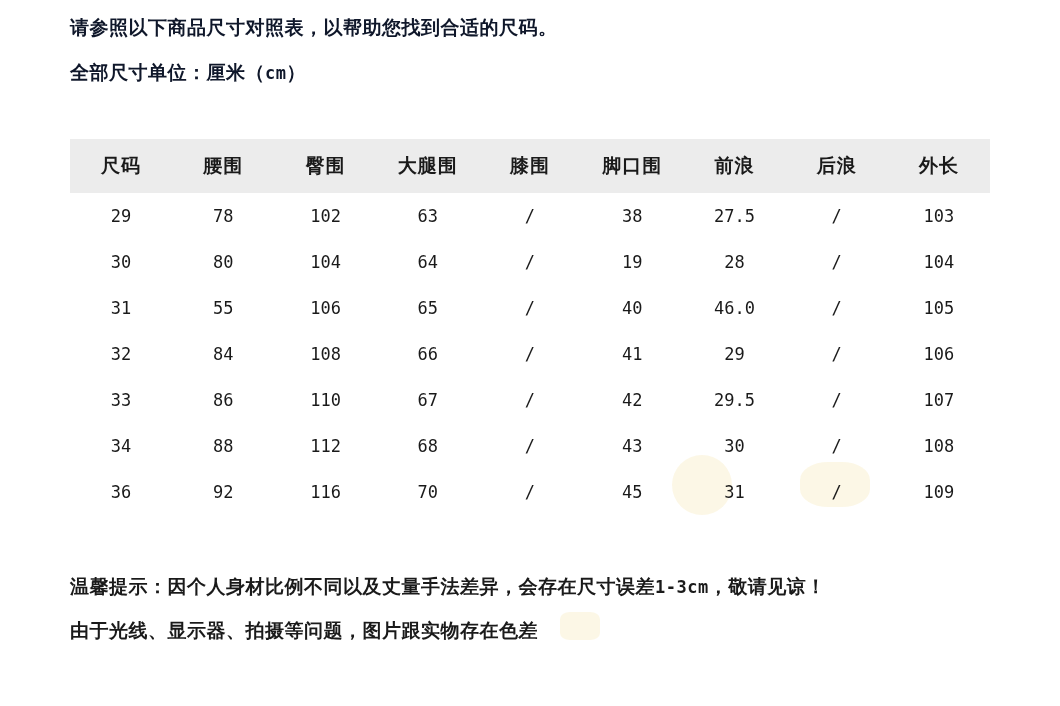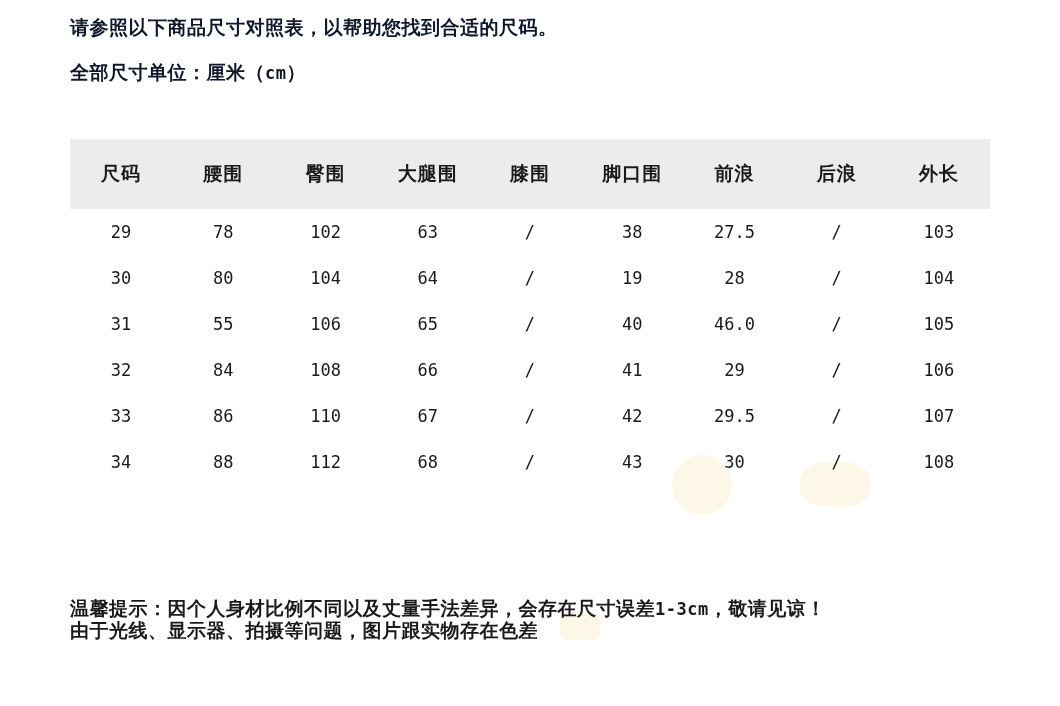--- a/index.html
+++ b/index.html
@@ -49,21 +49,21 @@
   table.size-table thead tr {
     background: #ececec;
   }
   table.size-table th {
     height: 46px;
     font-size: 19px;
     font-weight: 700;
     color: #1a1a1a;
     text-align: center;
     letter-spacing: 1px;
-    padding: 12px;
+    padding: 4px;
   }
   table.size-table td {
     height: 46px;
     font-size: 17px;
     font-weight: 400;
     text-align: center;
     color: #1a1a1a;
     font-family: "DejaVu Sans Mono", monospace;
     padding: 0;
   }
@@ -72,21 +72,21 @@
   }
   .note {
     position: absolute;
     left: 70px;
     font-size: 19px;
     font-weight: 700;
     letter-spacing: 0.5px;
     color: #1a1a1a;
     white-space: nowrap;
   }
-  .note-1 { top: 596px; }
+  .note-1 { top: 574px; }
   .note-2 { top: 618px; }
   .note-1 .range {
     font-family: "DejaVu Sans Mono", monospace;
     font-size: 17px;
   }
   
   .tint {
     position: absolute;
     background: #fbf6e2;
     opacity: 0.85;
@@ -185,20 +185,31 @@
         <td>34</td>
         <td>88</td>
         <td>112</td>
         <td>68</td>
         <td class="slash">/</td>
         <td>43</td>
         <td>30</td>
         <td class="slash">/</td>
         <td>108</td>
       </tr>
+      <tr>
+        <td>36</td>
+        <td>92</td>
+        <td>116</td>
+        <td>70</td>
+        <td class="slash">/</td>
+        <td>45</td>
+        <td>31</td>
+        <td class="slash">/</td>
+        <td>109</td>
+      </tr>
     </tbody>
   </table>
 
   <div class="note note-1">
     <span>温馨提示：因个人身材比例不同以及丈量手法差异，会存在尺寸误差</span><span class="range">1-3cm</span><span>，敬请见谅！</span>
   </div>
 
   <div class="note note-2">由于光线、显示器、拍摄等问题，图片跟实物存在色差</div>
 
 </div>

